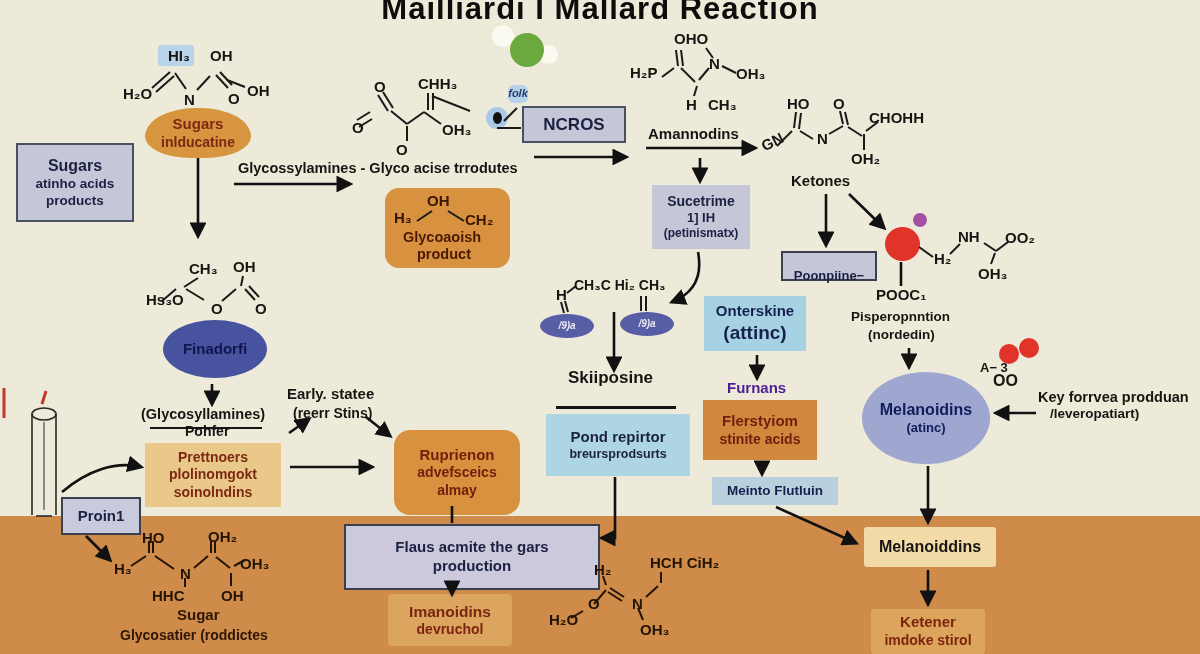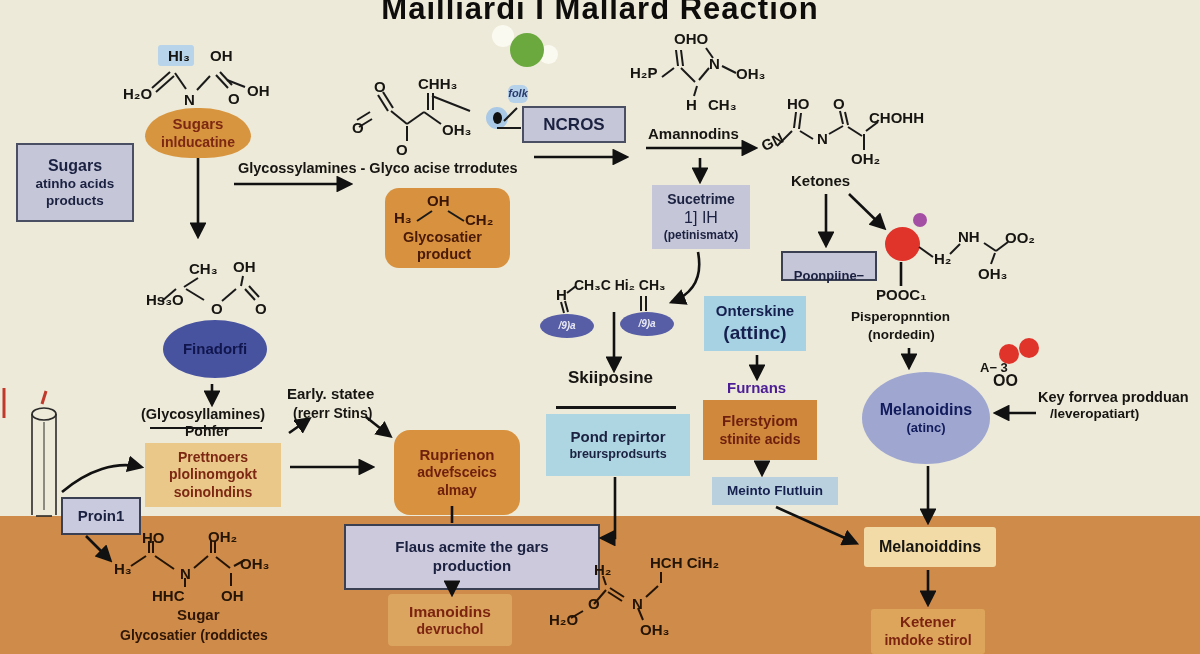--- a/index.html
+++ b/index.html
@@ -64,21 +64,21 @@
   <div class="dot" style="left:493px;top:112px;width:9px;height:12px;background:#111;"></div>
 
   <div class="box" style="left:522px;top:106px;width:100px;height:33px;background:#c5c6d8;border:2px solid #4a4f63;">
     <span class="navy" style="font-size:17px;font-weight:bold;">NCROS</span>
   </div>
 
   <div class="abs" style="left:385px;top:188px;width:125px;height:80px;background:#d8923f;border-radius:14px;z-index:2;">
     <span class="chem rust" style="left:42px;top:4px;color:#3a1505;">OH</span>
     <span class="chem rust" style="left:9px;top:21px;color:#3a1505;">H₃</span>
     <span class="chem rust" style="left:80px;top:23px;color:#3a1505;">CH₂</span>
-    <span class="lbl rust" style="left:18px;top:41px;font-size:14.5px;color:#4a1a06;">Glycosatier</span>
+    <span class="lbl rust" style="left:18px;top:41px;font-size:14.5px;color:#4a1a06;">Glycoaoish</span>
     <span class="lbl rust" style="left:32px;top:58px;font-size:14.5px;color:#4a1a06;">product</span>
   </div>
 
   <span class="chem" style="left:674px;top:30px;">OHO</span>
   <span class="chem" style="left:630px;top:64px;">H₂P</span>
   <span class="chem" style="left:709px;top:55px;">N</span>
   <span class="chem" style="left:736px;top:65px;">OH₃</span>
   <span class="chem" style="left:686px;top:96px;">H</span>
   <span class="chem" style="left:708px;top:96px;">CH₃</span>
 
@@ -88,21 +88,21 @@
   <span class="chem" style="left:833px;top:95px;">O</span>
   <span class="chem" style="left:869px;top:109px;">CHOHH</span>
   <span class="chem" style="left:761px;top:133px;transform:rotate(-26deg);">GN</span>
   <span class="chem" style="left:817px;top:130px;">N</span>
   <span class="chem" style="left:851px;top:150px;">OH₂</span>
 
   <span class="lbl" style="left:791px;top:172px;font-size:15px;">Ketones</span>
 
   <div class="box" style="left:652px;top:185px;width:98px;height:64px;background:#c5c6d8;">
     <span class="navy" style="font-size:14px;font-weight:bold;">Sucetrime</span>
-    <span class="navy" style="font-size:16px;font-weight:normal;">1] IH</span>
+    <span class="navy" style="font-size:13px;font-weight:bold;">1] IH</span>
     <span class="navy" style="font-size:12px;font-weight:bold;">(petinismatx)</span>
   </div>
 
   <div class="box" style="left:781px;top:251px;width:92px;height:26px;background:#c5c6d8;border:2px solid #3a3f51;">
     <span class="navy" style="font-size:13px;font-weight:bold;margin-top:21px;">Poonpiine−</span>
   </div>
 
   <div class="dot" style="left:913px;top:213px;width:14px;height:14px;background:#a44fa4;"></div>
   <div class="dot" style="left:885px;top:227px;width:35px;height:34px;background:#e0342b;"></div>
 

